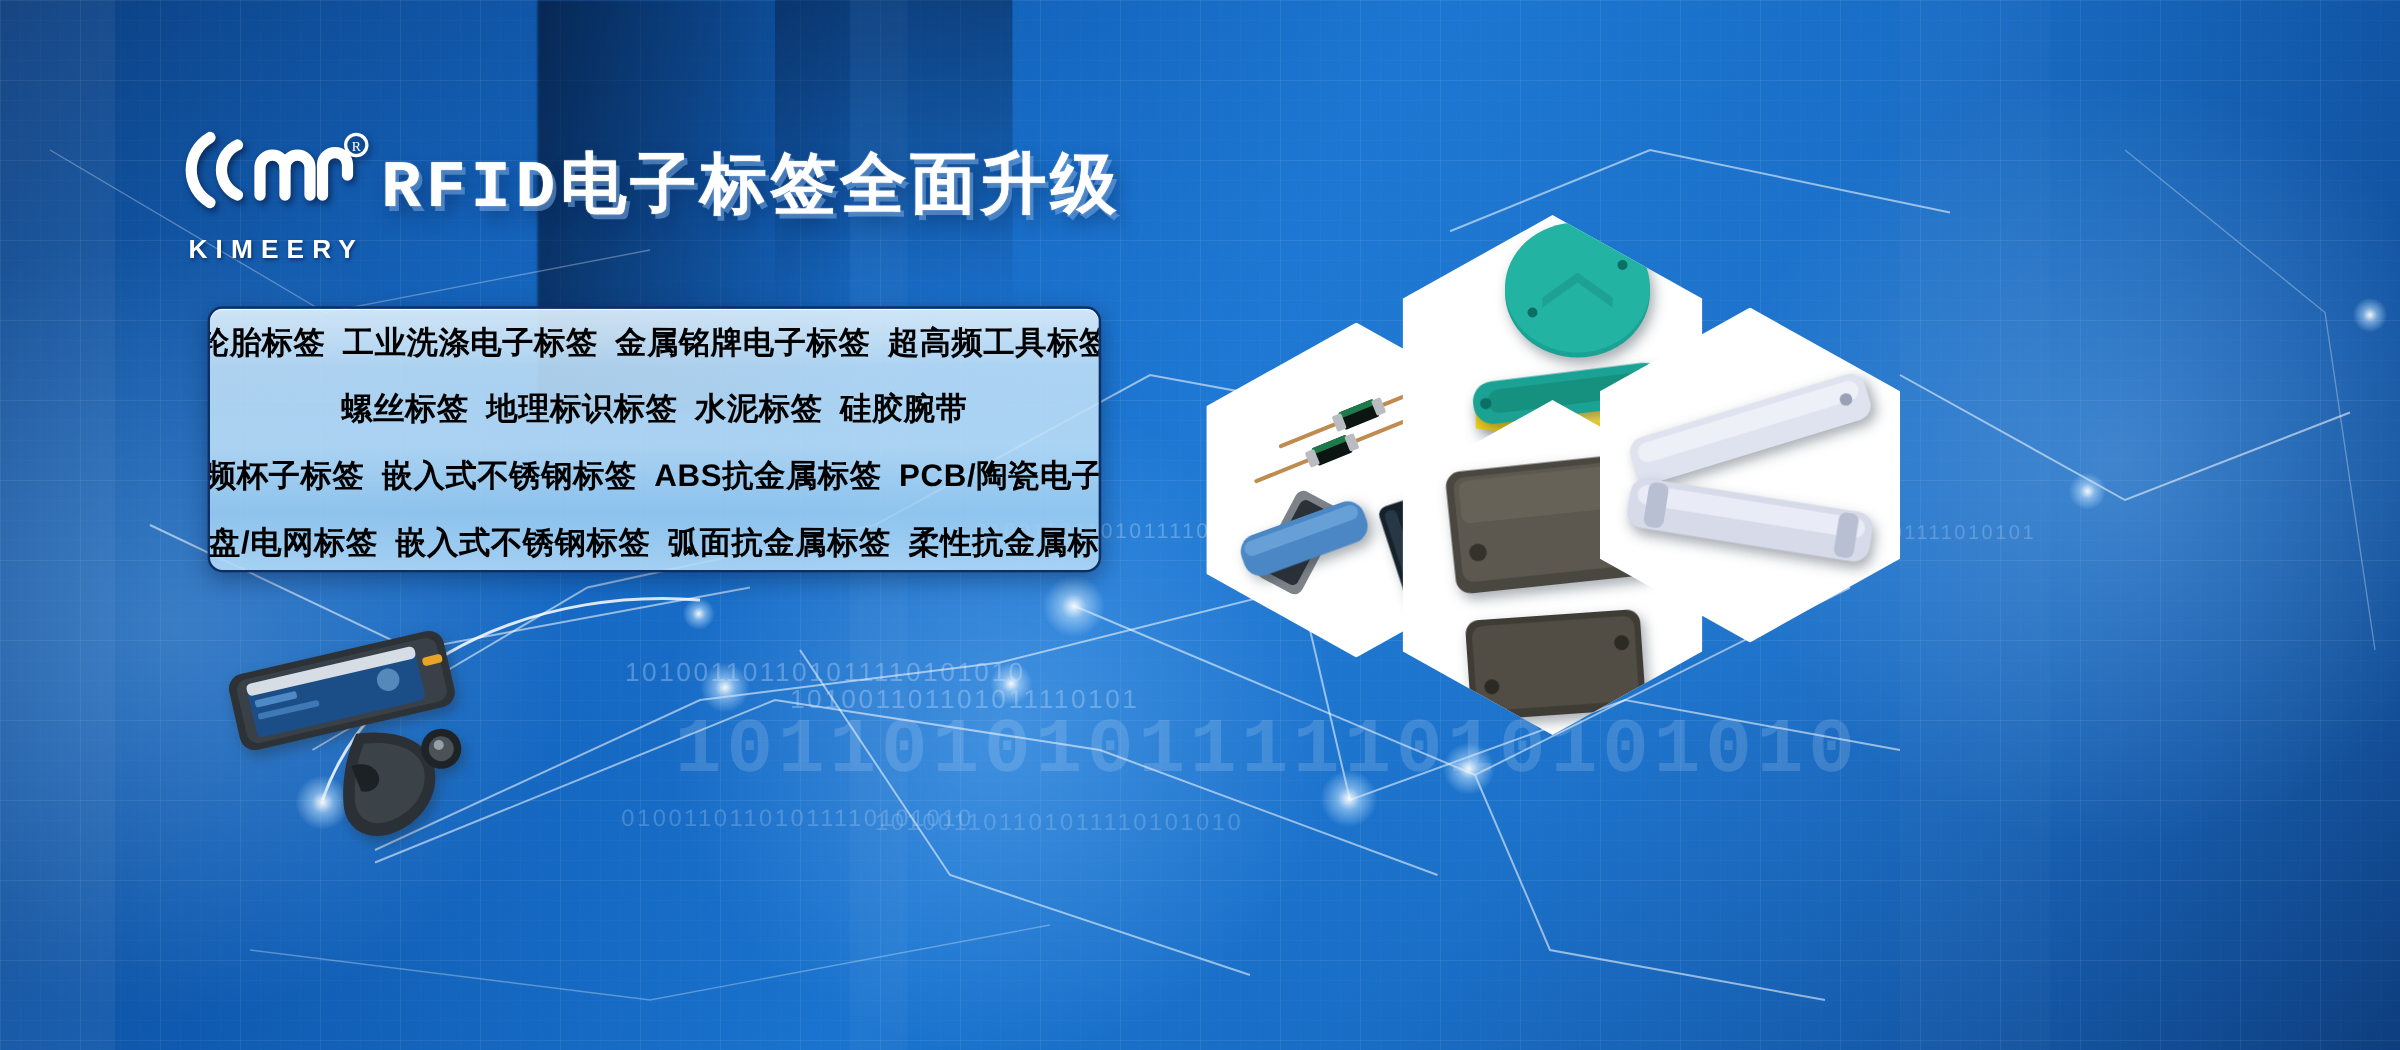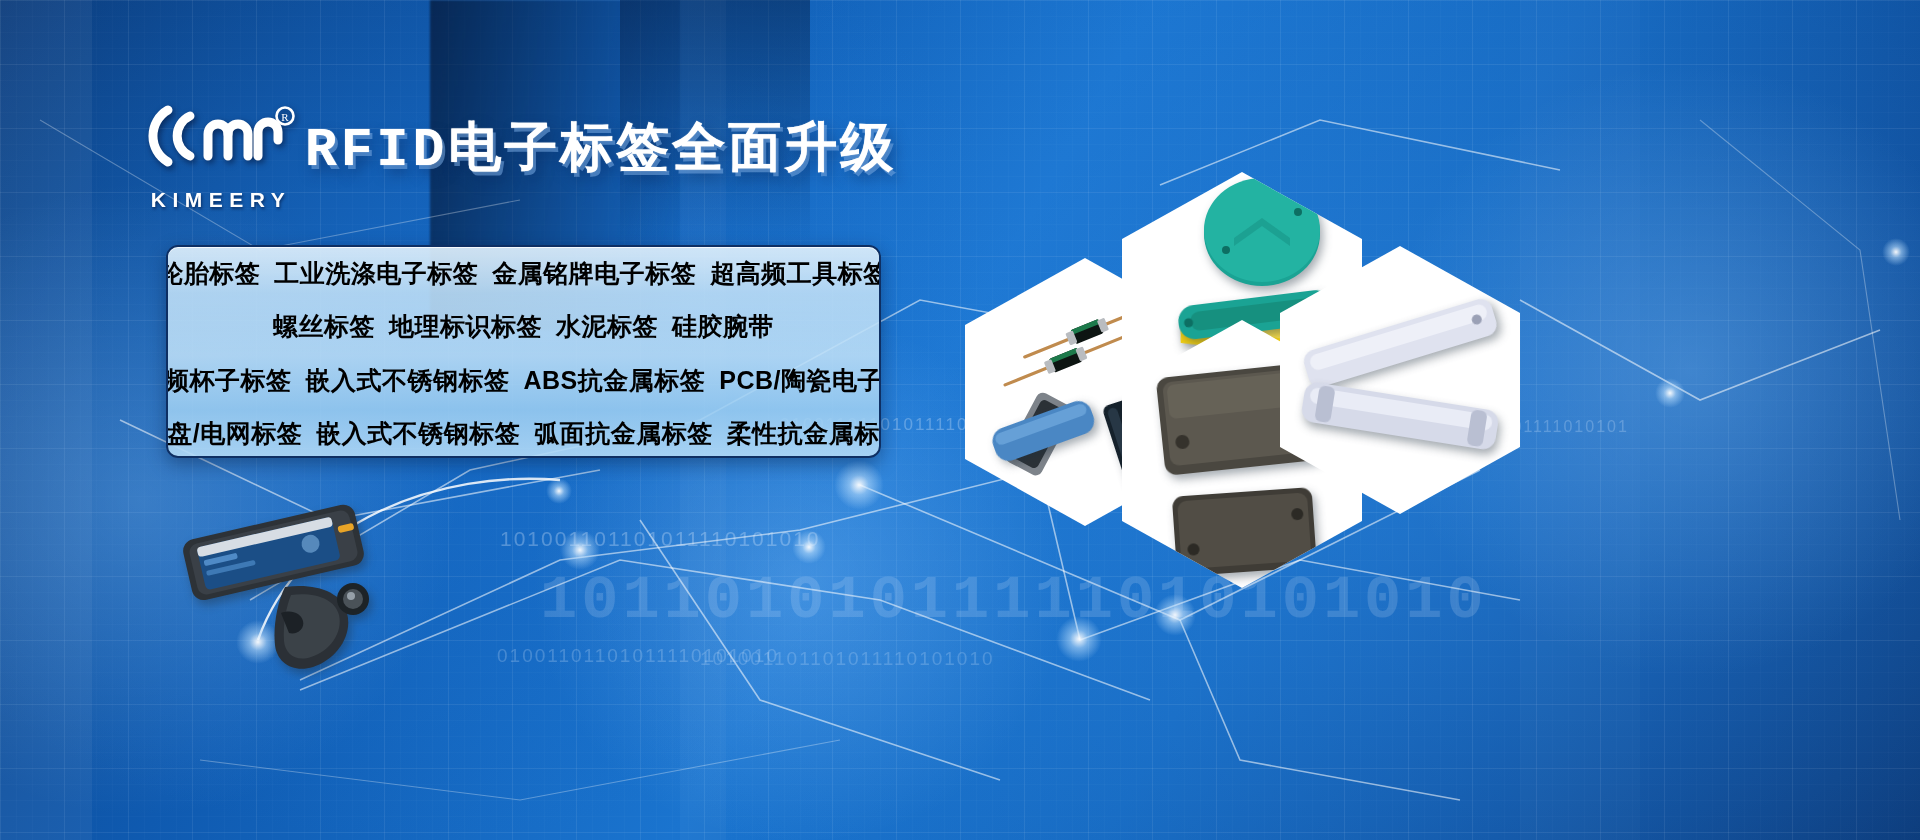--- a/index.html
+++ b/index.html
@@ -175,20 +175,21 @@
   <div class="glow" style="left:236px;top:620px;width:44px;height:44px;"></div>
   <div class="glow" style="left:792px;top:530px;width:34px;height:34px;"></div>
   <div class="glow" style="left:1655px;top:378px;width:30px;height:30px;"></div>
   <div class="glow" style="left:1882px;top:238px;width:28px;height:28px;"></div>
   <div class="glow" style="left:546px;top:478px;width:26px;height:26px;"></div>
 
   <div class="binrow" style="left:780px;top:415px;font-size:17px;">01001101101011110101010</div>
   <div class="binrow" style="left:1255px;top:418px;font-size:16px;">1010011011010111010101</div>
   <div class="binrow" style="left:1395px;top:418px;font-size:16px;opacity:.8;">0100110110101111010101</div>
   <div class="binrow" style="left:500px;top:527px;font-size:21px;">101001101101011110101010</div>
+  <div class="binrow" style="left:632px;top:548px;font-size:21px;">101001101101011110101</div>
   <div class="binrow" style="left:497px;top:645px;font-size:19px;opacity:.75;">01001101101011110101010</div>
   <div class="binrow" style="left:700px;top:648px;font-size:19px;opacity:.7;">101001101101011110101010</div>
   <div class="bigbin" style="left:540px;top:565px;font-size:62px;">10110101011111010101010</div>
 
   <div class="logo">
     <svg class="mark" width="150" height="72" viewBox="0 0 150 72">
       <g fill="none" stroke="#ffffff" stroke-width="9" stroke-linecap="round">
         <path d="M 22 10 A 30 30 0 0 0 22 62"></path>
         <path d="M 44 16 A 22 22 0 0 0 44 56"></path>
       </g>

